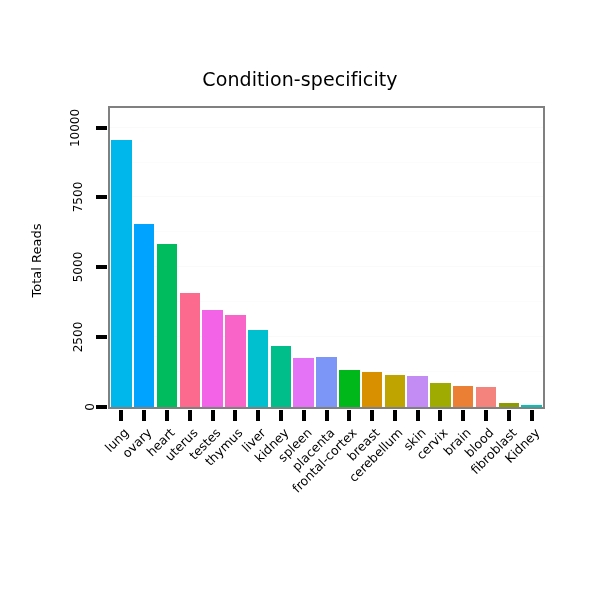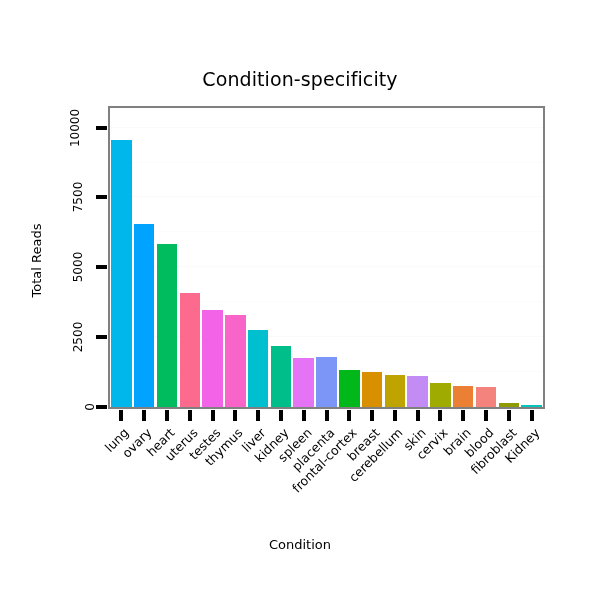--- a/index.html
+++ b/index.html
@@ -155,21 +155,20 @@
 <body>
 
 <div id="plot-root">
 
   <div id="chart-title">Condition-specificity</div>
 
   <div id="y-axis-title">
     <span>Total Reads</span>
   </div>
 
-  <div id="x-axis-title">Condition</div>
 
   <div id="y-axis"></div>
   <div id="x-axis"></div>
 
   <div id="panel">
     <div id="panel-inner">
       <div id="gridlines">
           <div class="gridline-major" style="bottom: 0px;"></div>
           <div class="gridline-minor" style="bottom: 34.9299px;"></div>
           <div class="gridline-major" style="bottom: 69.8598px;"></div>

